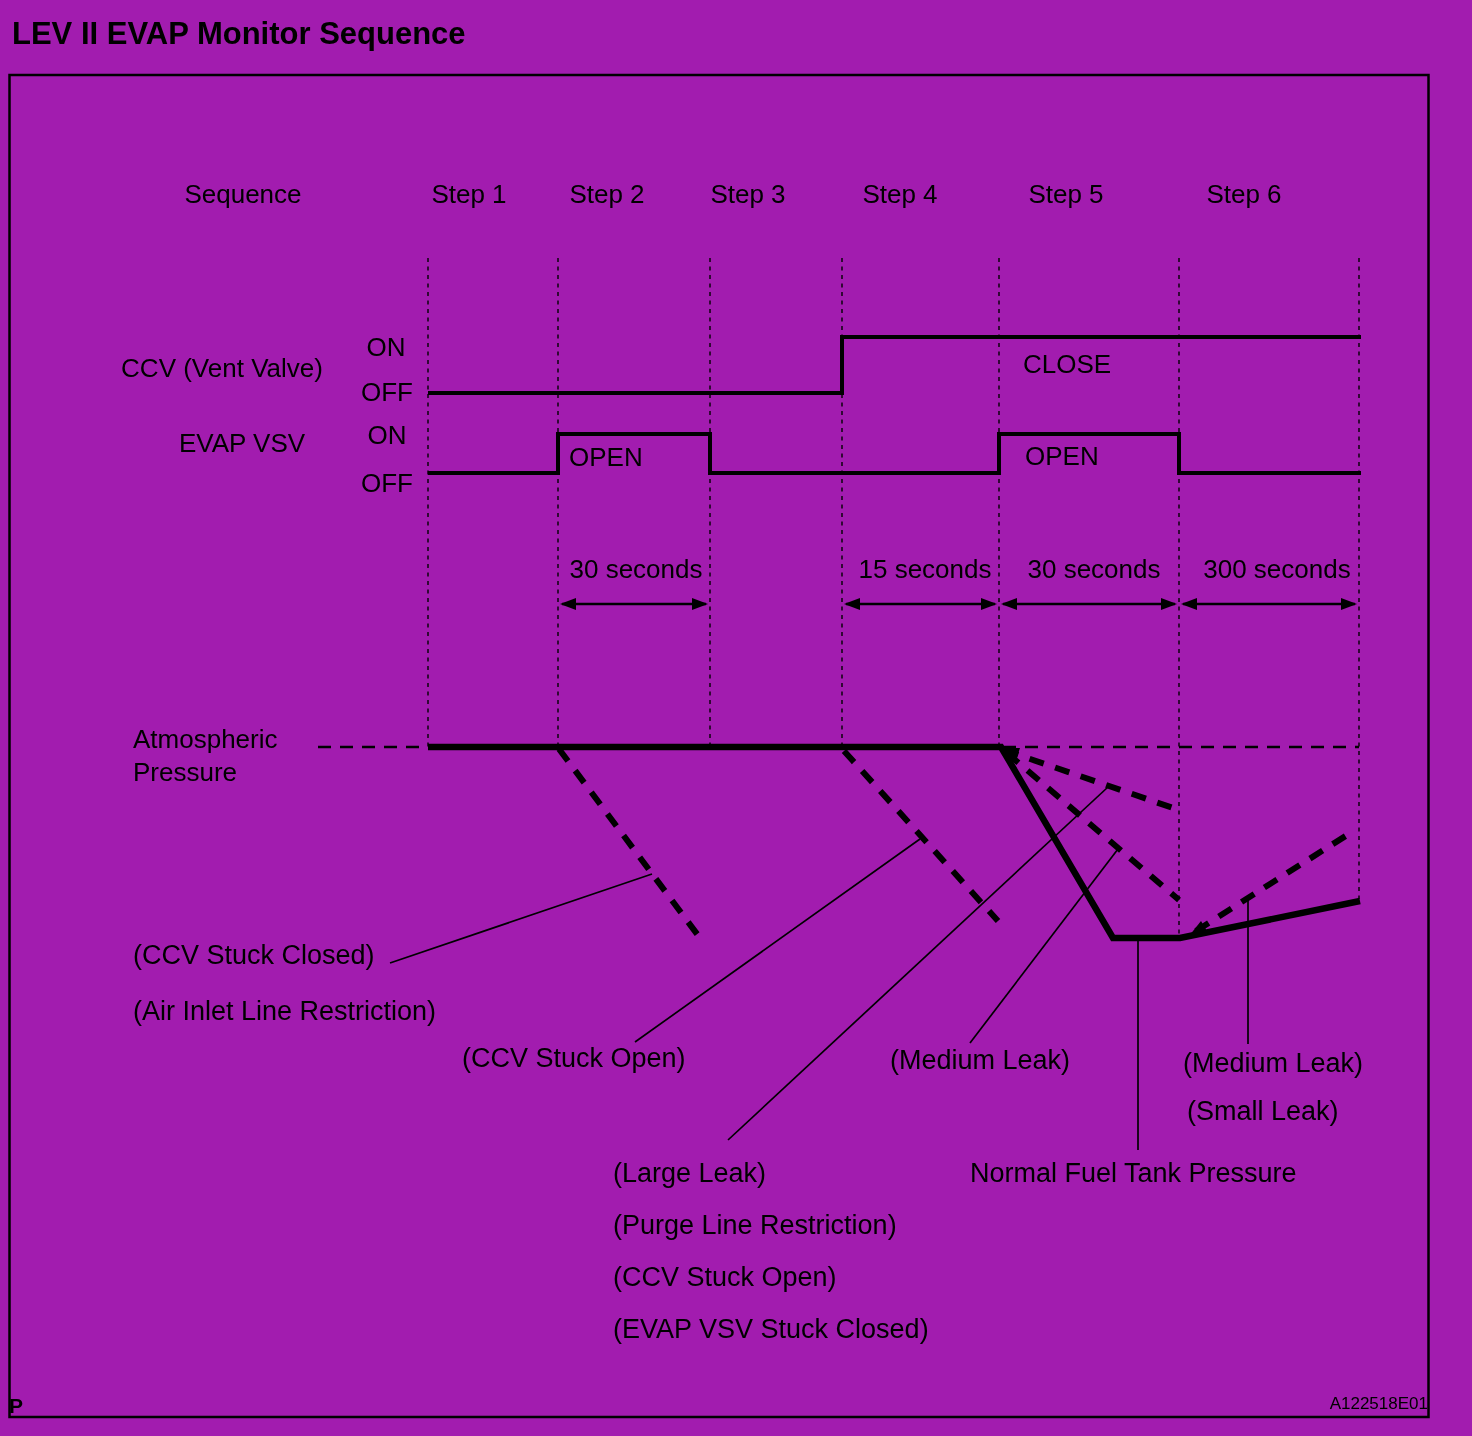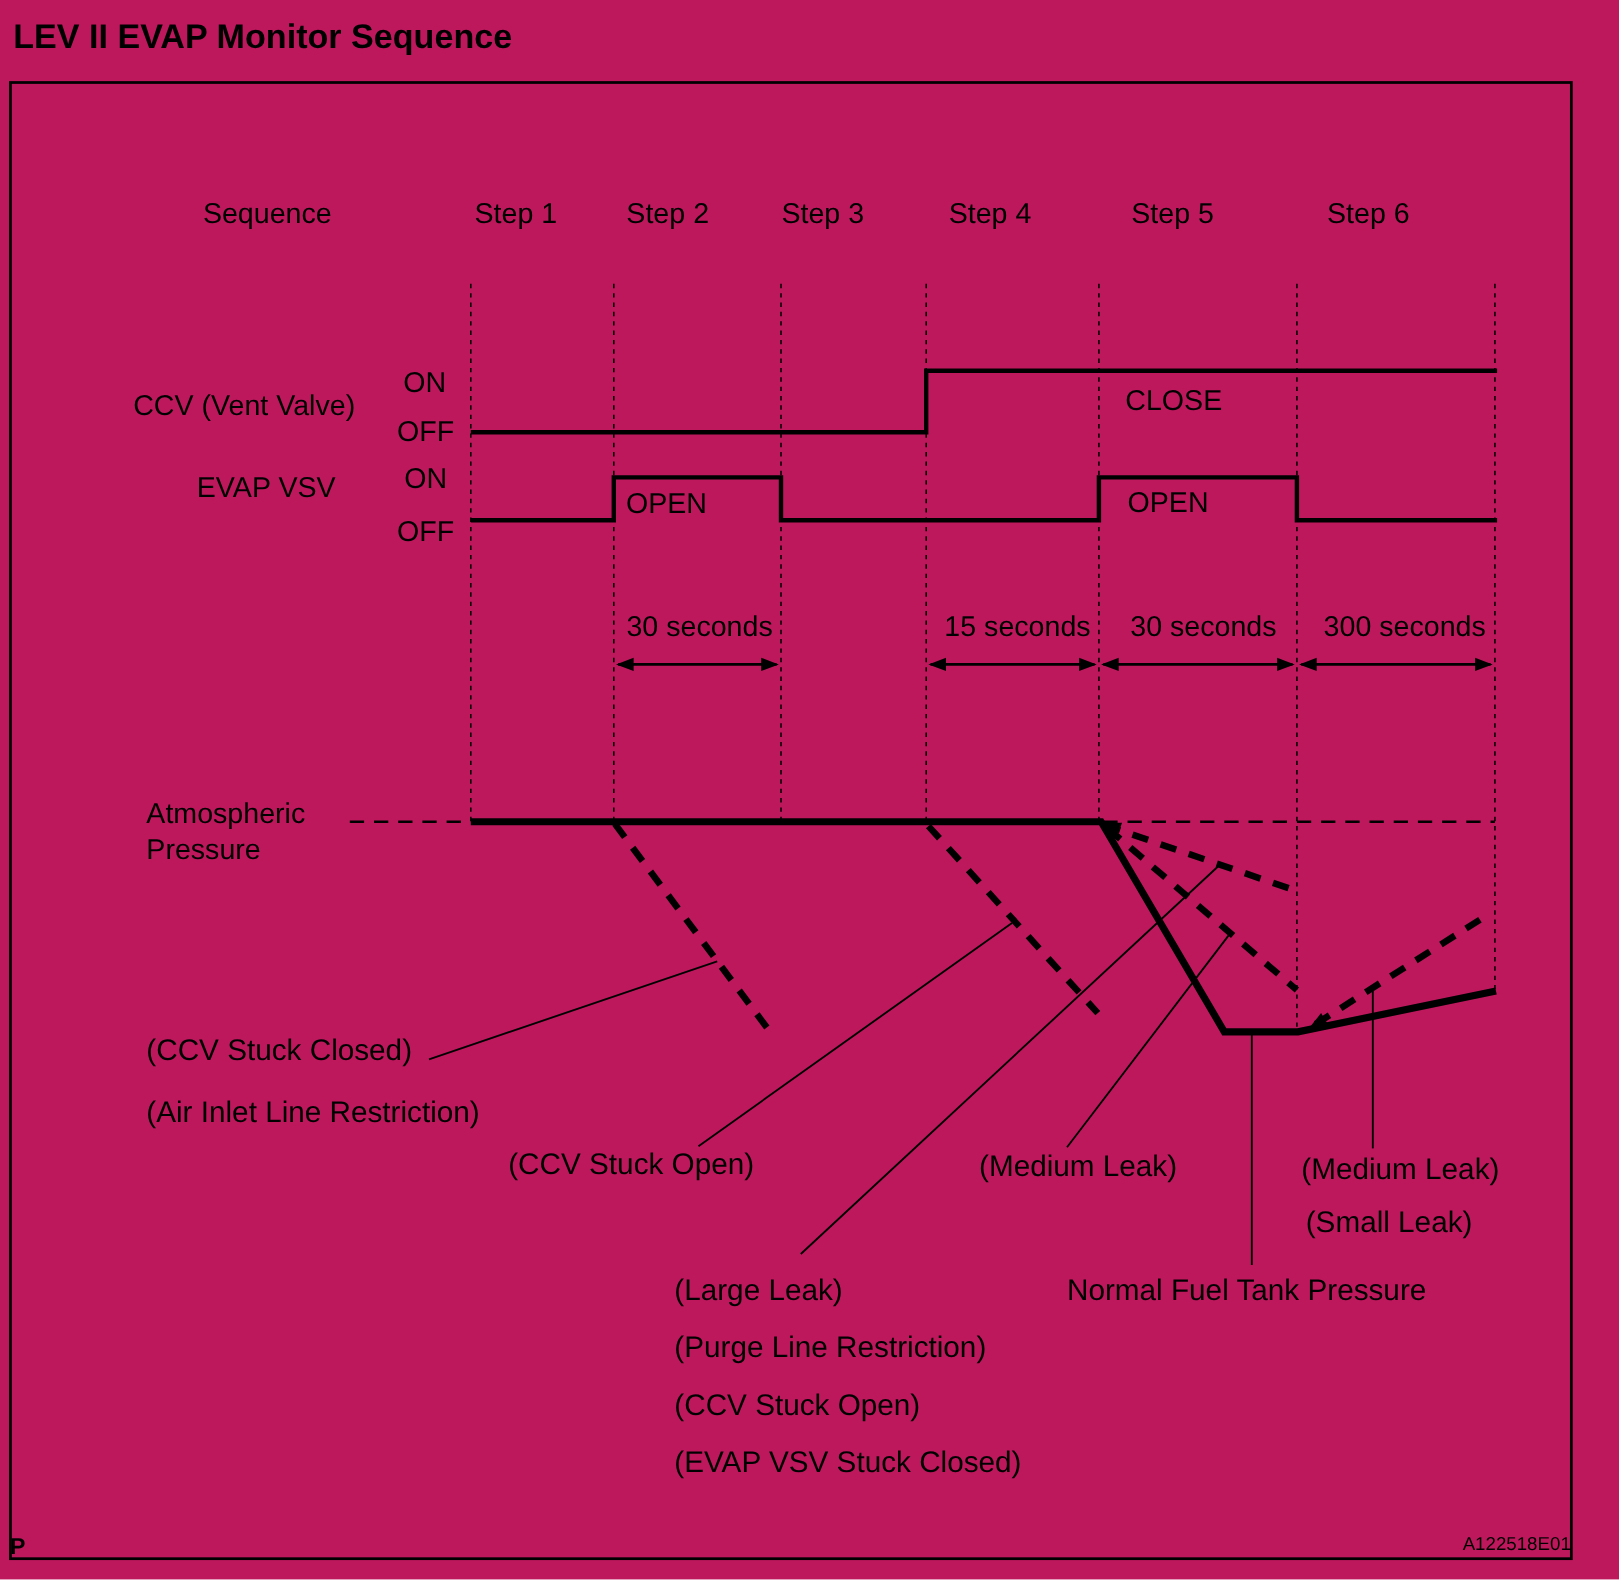--- a/index.html
+++ b/index.html
@@ -1,17 +1,17 @@
 <!DOCTYPE html>
 <html><head>
 <meta charset="utf-8">
 <style>
   html,body{margin:0;padding:0;background:#ffffff;}
   body{font-family:"Liberation Sans", sans-serif;}
-  .stage{position:relative;width:1472px;height:1436px;background:#be185d;overflow:hidden;}
+  .stage{position:relative;width:1472px;height:1436px;background:#a21caf;overflow:hidden;}
   svg{display:block;}
   text{fill:#000;}
   .t26{font-size:26px;}
   .t27{font-size:27px;}
   .title{font-size:31px;font-weight:bold;}
   .pmark{font-size:21px;font-weight:bold;}
   .figid{font-size:17px;}
   .mid{text-anchor:middle;}
   .end{text-anchor:end;}
 </style>

